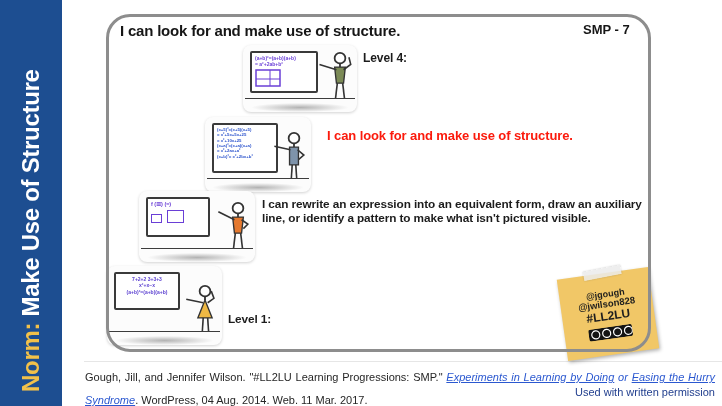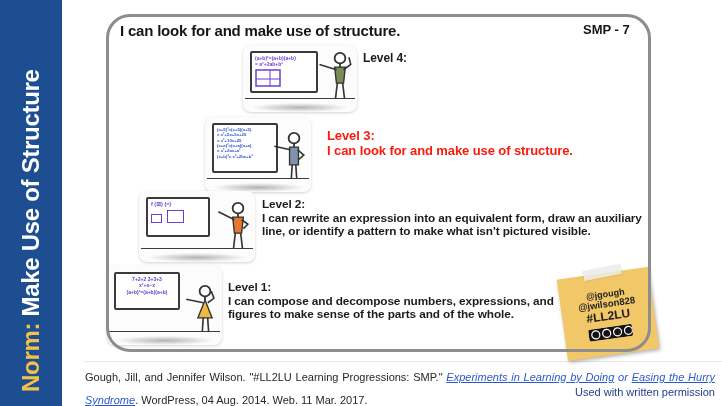--- a/index.html
+++ b/index.html
@@ -145,21 +145,20 @@
     <polygon points="23,18 33,18 33,38 23,38" fill="var(--fig)" stroke="#333" stroke-width="1.5"></polygon>
     <line x1="24" y1="21" x2="6" y2="17" stroke="#333" stroke-width="1.8"></line>
     <polyline points="32,21 39,27 33,32" fill="none" stroke="#333" stroke-width="1.8"></polyline>
     <line x1="26" y1="38" x2="25" y2="53" stroke="#333" stroke-width="1.8"></line>
     <line x1="30" y1="38" x2="31" y2="53" stroke="#333" stroke-width="1.8"></line>
   </svg>
   <div class="ground"></div>
   <div class="shadow"></div>
 </div>
 <div class="lvl-text lvl3-text" style="color: rgb(251, 26, 12);">
-  <div>Level 3:</div>
   <div>I can look for and make use of structure.</div>
 </div>
 
 <div class="illo illo-l2" style="--ink: #6a3fd6; --fig: #e5792f;">
   <div class="board">
     <div class="bline">f (☰) (≈)</div>
     <div class="sqrow">
       <div class="sq sq-small"></div>
       <div class="sq sq-big"></div>
     </div>
@@ -170,21 +169,20 @@
     <polygon points="22,18 34,18 32,36 24,36" fill="var(--fig)" stroke="#333" stroke-width="1.5"></polygon>
     <line x1="24" y1="21" x2="6" y2="12" stroke="#333" stroke-width="1.8"></line>
     <polyline points="32,21 39,26 34,31" fill="none" stroke="#333" stroke-width="1.8"></polyline>
     <line x1="25" y1="36" x2="23" y2="53" stroke="#333" stroke-width="1.8"></line>
     <line x1="31" y1="36" x2="33" y2="53" stroke="#333" stroke-width="1.8"></line>
   </svg>
   <div class="ground"></div>
   <div class="shadow"></div>
 </div>
 <div class="lvl-text lvl2-text" style="color: rgb(28, 28, 28);">
-  <div>Level 2:</div>
   <div>I can rewrite an expression into an equivalent form, draw an auxiliary line, or identify a pattern to make what isn't pictured visible.</div>
 </div>
 
 <div class="illo illo-l1" style="--ink: #5a3fd0; --fig: #eeb844;">
   <div class="board">
     <div class="bline">7+2+2   3+3+3</div>
     <div class="bline">x²+x−x</div>
     <div class="bline">(a+b)²=(a+b)(a+b)</div>
   </div>
   <svg class="figure" viewBox="0 0 44 56">
@@ -192,23 +190,22 @@
     <line x1="28" y1="14" x2="28" y2="18" stroke="#333" stroke-width="2"></line>
     <polygon points="28,18 20,38 36,38" fill="var(--fig)" stroke="#333" stroke-width="1.5"></polygon>
     <line x1="26" y1="21" x2="7" y2="17" stroke="#333" stroke-width="1.8"></line>
     <polyline points="31,21 38,16 35,8" fill="none" stroke="#333" stroke-width="1.8"></polyline>
     <line x1="26" y1="38" x2="25" y2="53" stroke="#333" stroke-width="1.8"></line>
     <line x1="31" y1="38" x2="32" y2="53" stroke="#333" stroke-width="1.8"></line>
   </svg>
   <div class="ground"></div>
   <div class="shadow"></div>
 </div>
-<div class="lvl-text lvl1-text" style="color: rgb(28, 28, 28);">
+<div class="lvl-text lvl1-text" style="color: rgb(28, 28, 28); margin-top: 32px;">
   <div>Level 1:</div>
-  <div>I can compose and decompose numbers, expressions, and figures to make sense of the parts and of the whole.</div>
 </div>
 
 <div class="note-wrap">
   <div class="note" style="background-color: rgb(241, 199, 103);">
     <div class="tape"></div>
     <div class="note-line n1">@jgough</div>
     <div class="note-line n2">@jwilson828</div>
     <div class="note-line n3">#LL2LU</div>
     <svg class="cc" width="44" height="12" viewBox="0 0 44 12">
       <rect x="0" y="0" width="44" height="12" rx="2" fill="#141414"></rect>

